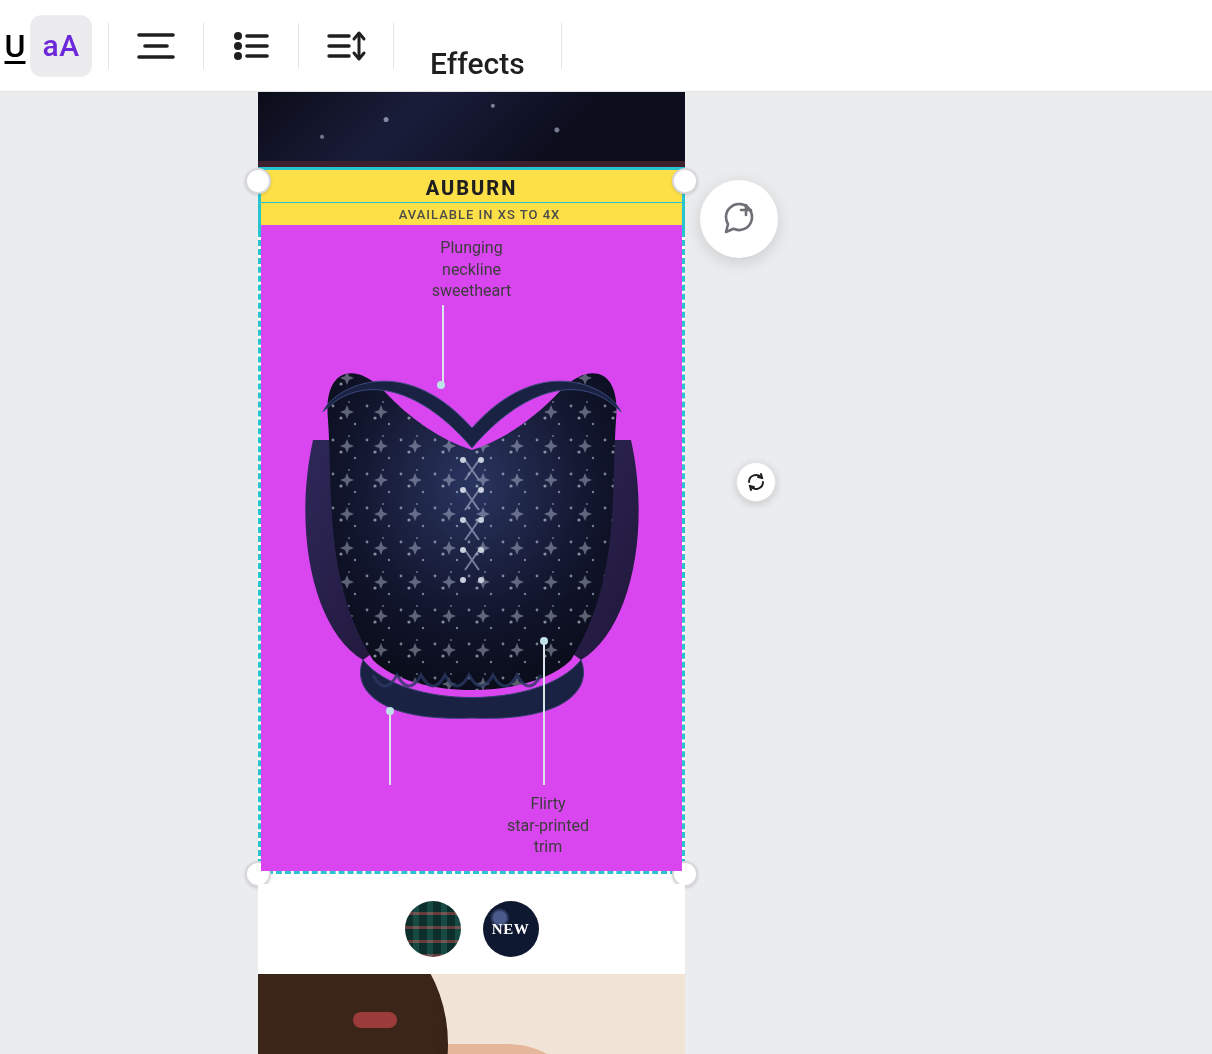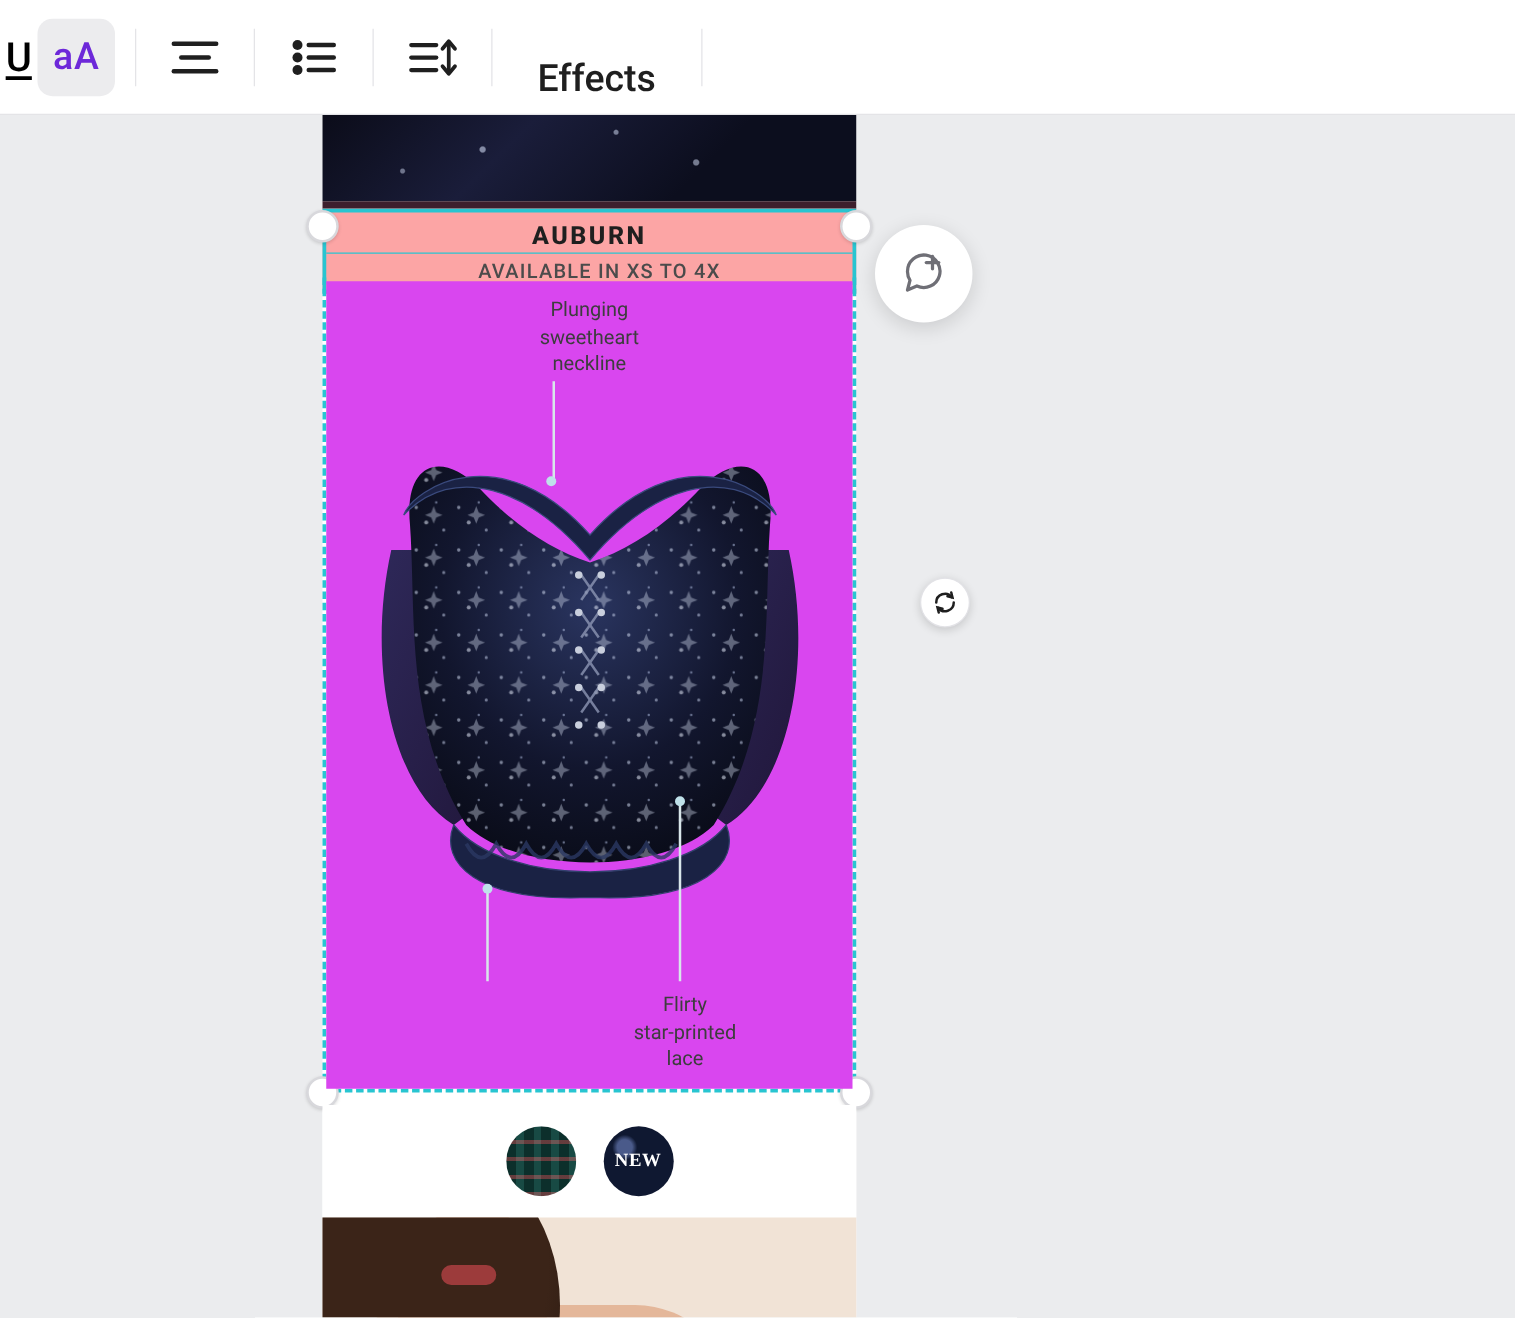--- a/index.html
+++ b/index.html
@@ -56,27 +56,27 @@
       radial-gradient(circle at 55% 20%, rgba(220,230,255,.5) 0 1.5px, transparent 2.5px),
       radial-gradient(circle at 70% 55%, rgba(220,230,255,.5) 0 2px, transparent 3px),
       radial-gradient(circle at 15% 65%, rgba(220,230,255,.45) 0 1.5px, transparent 2.5px);
   }
 
   .solid-bar {
     position:absolute;
     left:258px; top:75px;
     width:427px;
     border: 3px solid #28c5d1;
-    background:#fca5a5;
+    background:#fde047;
     padding: 6px 0 6px;
     text-align:center;
   }
   .solid-bar .hr { height:1px; background:#28c5d1; margin: 2px 0 4px; }
   .title-main { font-size:20px; font-weight:800; letter-spacing:2px; color:#1f1f1f; }
-  .title-sub  { font-size:16px; font-weight:500; letter-spacing:1px; color:#4b4b4b;padding-left:16px; }
+  .title-sub  { font-size:13px; font-weight:500; letter-spacing:1px; color:#4b4b4b;padding-left:16px; }
 
   .dashed-box {
     position:absolute;
     left:258px;
     top: 130px;
     width:427px;
     height: 652px;
     border-left: 3px dashed #28c5d1;
     border-right: 3px dashed #28c5d1;
     border-bottom: 3px dashed #28c5d1;
@@ -270,22 +270,22 @@
   <div class="dashed-box"></div>
 
   <div class="handle" style="left:245px; top:76px;"></div>
   <div class="handle" style="left:672px; top:76px;"></div>
   <div class="handle" style="left:245px; top:769px;"></div>
   <div class="handle" style="left:672px; top:769px;"></div>
 
   <div class="prod-wrap">
     <div class="callout-top">
       <span>Plunging</span>
+      <span>neckline</span>
       <span>sweetheart</span>
-      <span>neckline</span>
     </div>
     <div class="leader-top"></div>
     <div class="leader-dot" style="left:176px; top:156px;"></div>
 
     <div class="corset">
       <svg viewBox="0 0 358 392">
         <defs>
           <radialGradient id="gbody" cx="50%" cy="35%" r="75%">
             <stop offset="0%" stop-color="#2a3560"></stop>
             <stop offset="55%" stop-color="#12162e"></stop>
@@ -359,21 +359,21 @@
     </div>
 
     <div class="leader-bl"></div>
     <div class="leader-dot" style="left:125px; top:482px;"></div>
     <div class="leader-br"></div>
     <div class="leader-dot" style="left:279px; top:412px;"></div>
 
     <div class="callout-br">
       <span>Flirty</span><br>
       <span>star-printed</span><br>
-      <span>lace</span>
+      <span>trim</span>
     </div>
   </div>
 
   <div class="swatches-row">
     <div class="swatch plaid"></div>
     <div class="swatch stars">
       <span>NEW</span>
     </div>
   </div>
 

